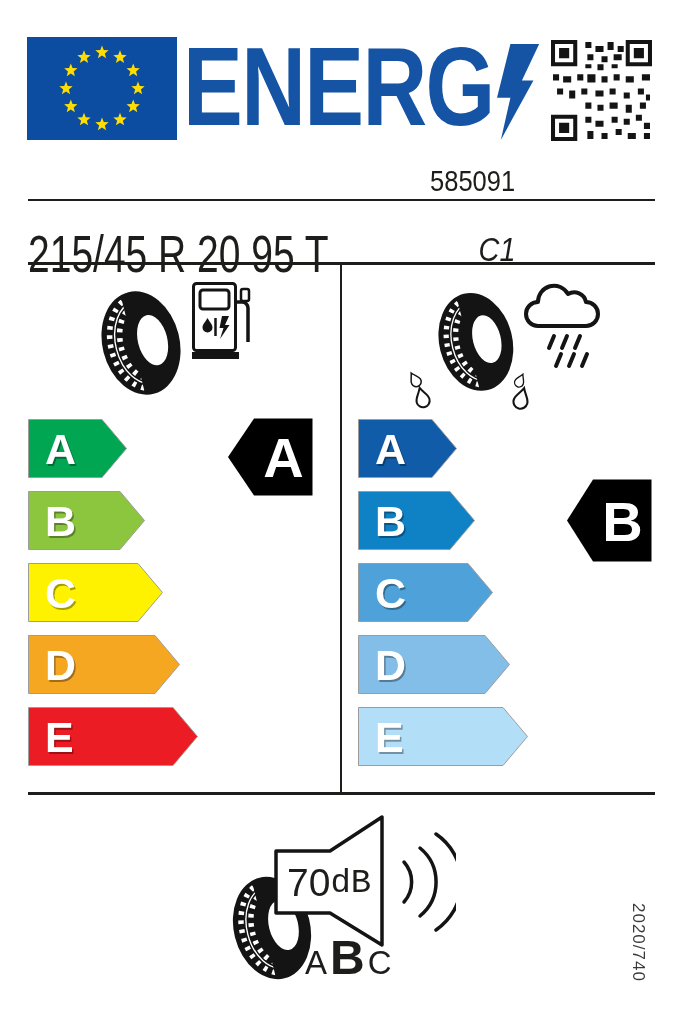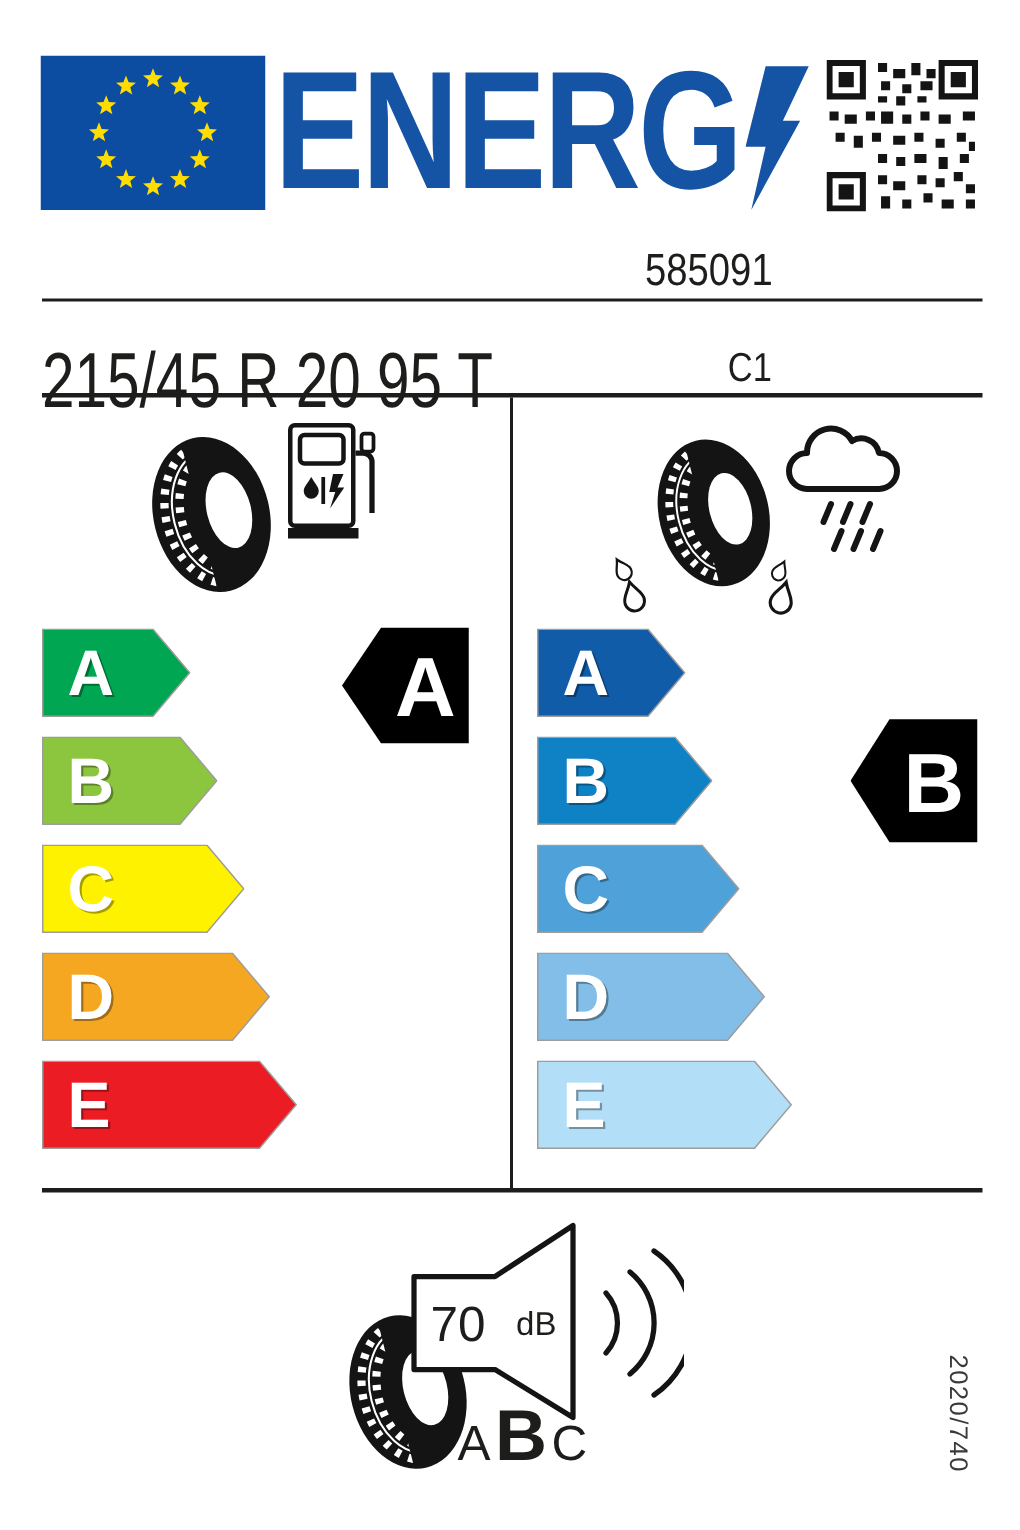--- a/index.html
+++ b/index.html
@@ -18,21 +18,21 @@
   .brand{left:28px;top:164px;font-size:30px;letter-spacing:1px;white-space:nowrap;}
   .code{right:25px;top:164px;font-size:30px;text-align:left;}
   .cond{display:inline-block;transform:scaleX(.85);transform-origin:0 50%;}
   .cond-r{display:inline-block;transform:scaleX(.85);transform-origin:100% 50%;}
   .cond-sz{display:inline-block;transform:scaleX(.75);transform-origin:0 50%;}
   .rule{left:28px;width:627px;background:#1d1d1b;}
   .rule1{top:199px;height:2px;}
   .rule2{top:262px;height:3px;}
   .rule3{top:792px;height:3px;}
   .size{left:28px;top:212px;font-size:52px;white-space:nowrap;margin-top:12px;}
-  .tclass{right:25px;top:230px;font-size:27px;}
+  .tclass{right:25px;top:230px;font-size:34px;font-style:italic;}
 
   
   .vdiv{left:340px;top:265px;width:2px;height:527px;background:#1d1d1b;}
   .icon-tire-fuel{left:90px;top:286px;width:102px;height:114px;}
   .icon-pump{left:192px;top:282px;width:62px;height:80px;}
   .icon-wet{left:404px;top:288px;width:144px;height:122px;}
   .icon-cloud{left:524px;top:280px;width:80px;height:104px;}
 
   .arrow{position:absolute;height:59px;}
   .arrow.leftcol{left:28px;}
@@ -44,22 +44,22 @@
   .ind-fuel{left:228px;top:418px;height:78px;}
   .ind-wet{left:567px;top:479px;height:83px;}
   .ind-letter{position:absolute;left:26px;width:59px;top:0;text-align:center;font-weight:bold;color:#fff;font-size:56px;}
   .ind-fuel .ind-letter{line-height:80px;}
   .ind-wet .ind-letter{line-height:85px;}
 
   
   .icon-noise-tire{left:222px;top:866px;width:100px;height:124px;}
   .horn{left:274px;top:813px;width:112px;height:136px;}
   .noise-text{left:282px;top:863px;width:94px;height:40px;line-height:40px;display:flex;justify-content:space-between;padding:0 5px;box-sizing:border-box;}
-  .noise-val{font-size:33px;}
-  .noise-unit{font-size:22px;}
+  .noise-val{font-size:39px;}
+  .noise-unit{font-size:34px;font-family:Liberation Mono, monospace;}
   .arcs{left:398px;top:828px;width:58px;height:108px;}
   .abc{left:305px;top:930px;width:100px;height:60px;display:flex;align-items:baseline;gap:3px;}
   .abc .sm{font-size:33px;}
   .abc .bg{font-size:48px;font-weight:bold;}
 
   .reg{left:648px;top:903px;font-size:17px;white-space:nowrap;transform:rotate(90deg);transform-origin:0 0;letter-spacing:1px;color:#3a3a39;}
 </style>
 </head>
 <body>
 

